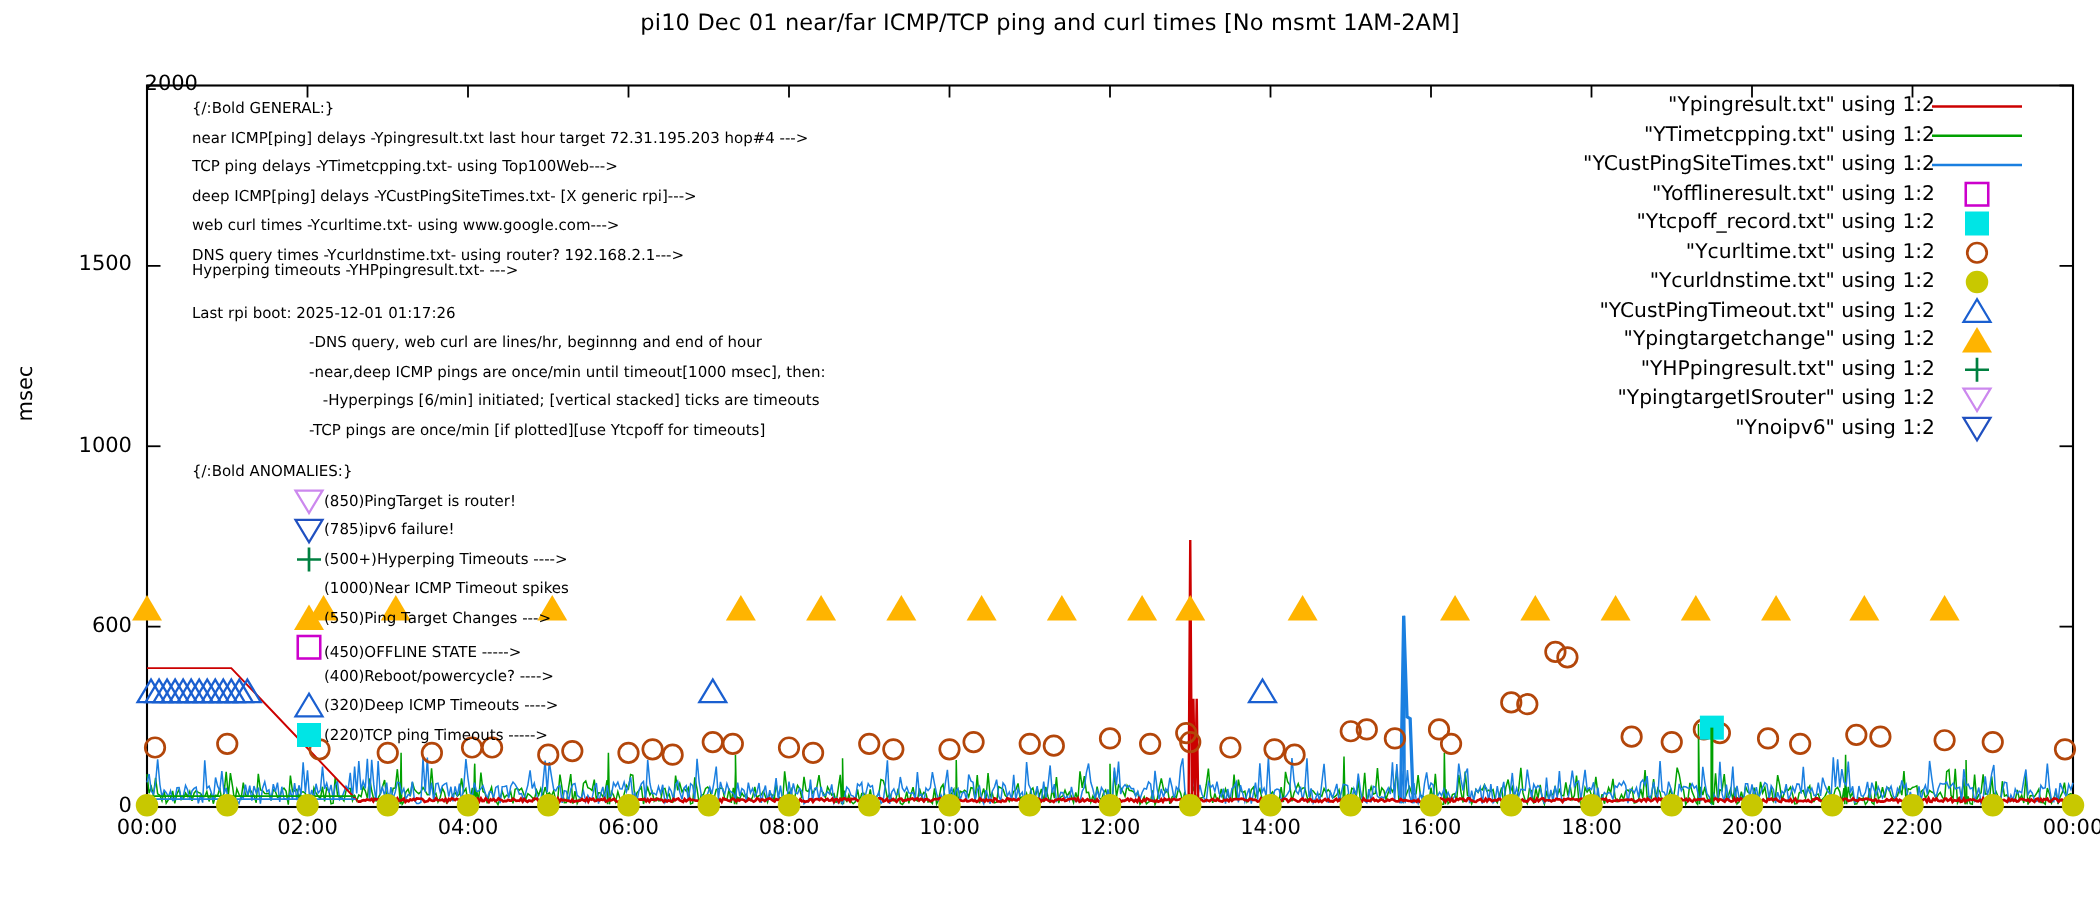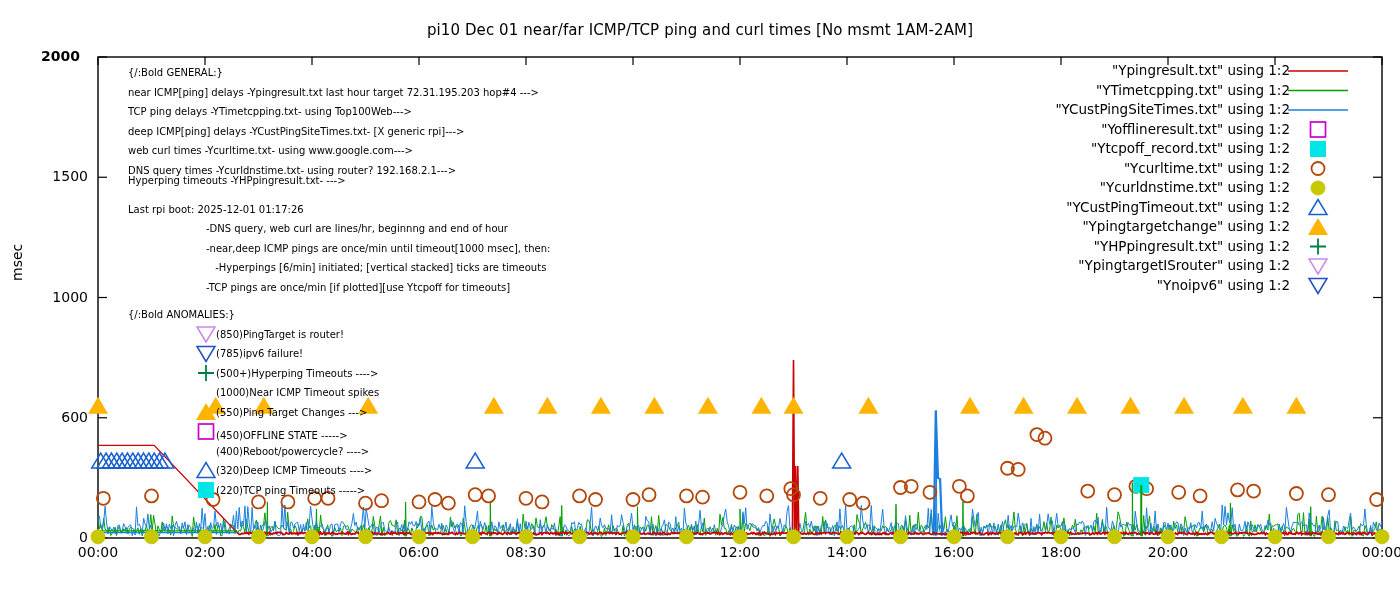--- a/index.html
+++ b/index.html
@@ -1,20 +1,20 @@
 <!DOCTYPE html>
 <html><head>
 <meta charset="utf-8">
 <style>
   html,body{margin:0;padding:0;background:#ffffff;}
   body{width:1400px;height:600px;overflow:hidden;
        font-family:"DejaVu Sans","Liberation Sans",sans-serif;color:#000;}
   #root{position:relative;width:1400px;height:600px;}
 
-  .ttl{position:absolute;left:0;top:21px;width:1400px;text-align:center;
+  .ttl{position:absolute;left:0;top:6px;width:1400px;text-align:center;
        font-size:15px;letter-spacing:.1px;}
 
   .ylab{position:absolute;left:2px;top:258px;width:30px;text-align:center;
         font-size:14px;transform:rotate(-90deg);transform-origin:center center;}
   .xcap{position:absolute;left:0;top:574px;width:1400px;text-align:center;font-size:14px;}
 
   .ytick{position:absolute;right:0;width:60px;text-align:right;font-size:14px;
          transform:translateY(-9px);}
   .xtick{position:absolute;top:544px;width:80px;margin-left:-40px;text-align:center;font-size:14px;}
 
@@ -28,28 +28,28 @@
 <div id="root">
 
   <div class="ttl">pi10 Dec 01  near/far ICMP/TCP ping and curl times [No msmt 1AM-2AM]</div>
   <div class="ylab">msec</div>
 
   <div id="yticks">
       <div class="ytick" style="top: 538px; right: 1312px;">0</div>
       <div class="ytick" style="top: 417.75px; right: 1312px;">600</div>
       <div class="ytick" style="top: 297.5px; right: 1312px;">1000</div>
       <div class="ytick" style="top: 177.25px; right: 1312px;">1500</div>
-      <div class="ytick" style="top: 57px; right: 1320px; font-weight: bold;">2000</div>
+      <div class="ytick" style="top: 57px; right: 1268px;">2000</div>
     </div>
   <div id="xticks">
       <div class="xtick" style="left: 98px;">00:00</div>
       <div class="xtick" style="left: 205px;">02:00</div>
       <div class="xtick" style="left: 312px;">04:00</div>
       <div class="xtick" style="left: 419px;">06:00</div>
-      <div class="xtick" style="left: 526px;">08:30</div>
+      <div class="xtick" style="left: 526px;">08:00</div>
       <div class="xtick" style="left: 633px;">10:00</div>
       <div class="xtick" style="left: 740px;">12:00</div>
       <div class="xtick" style="left: 847px;">14:00</div>
       <div class="xtick" style="left: 954px;">16:00</div>
       <div class="xtick" style="left: 1061px;">18:00</div>
       <div class="xtick" style="left: 1168px;">20:00</div>
       <div class="xtick" style="left: 1275px;">22:00</div>
       <div class="xtick" style="left: 1382px;">00:00</div>
     </div>
 

